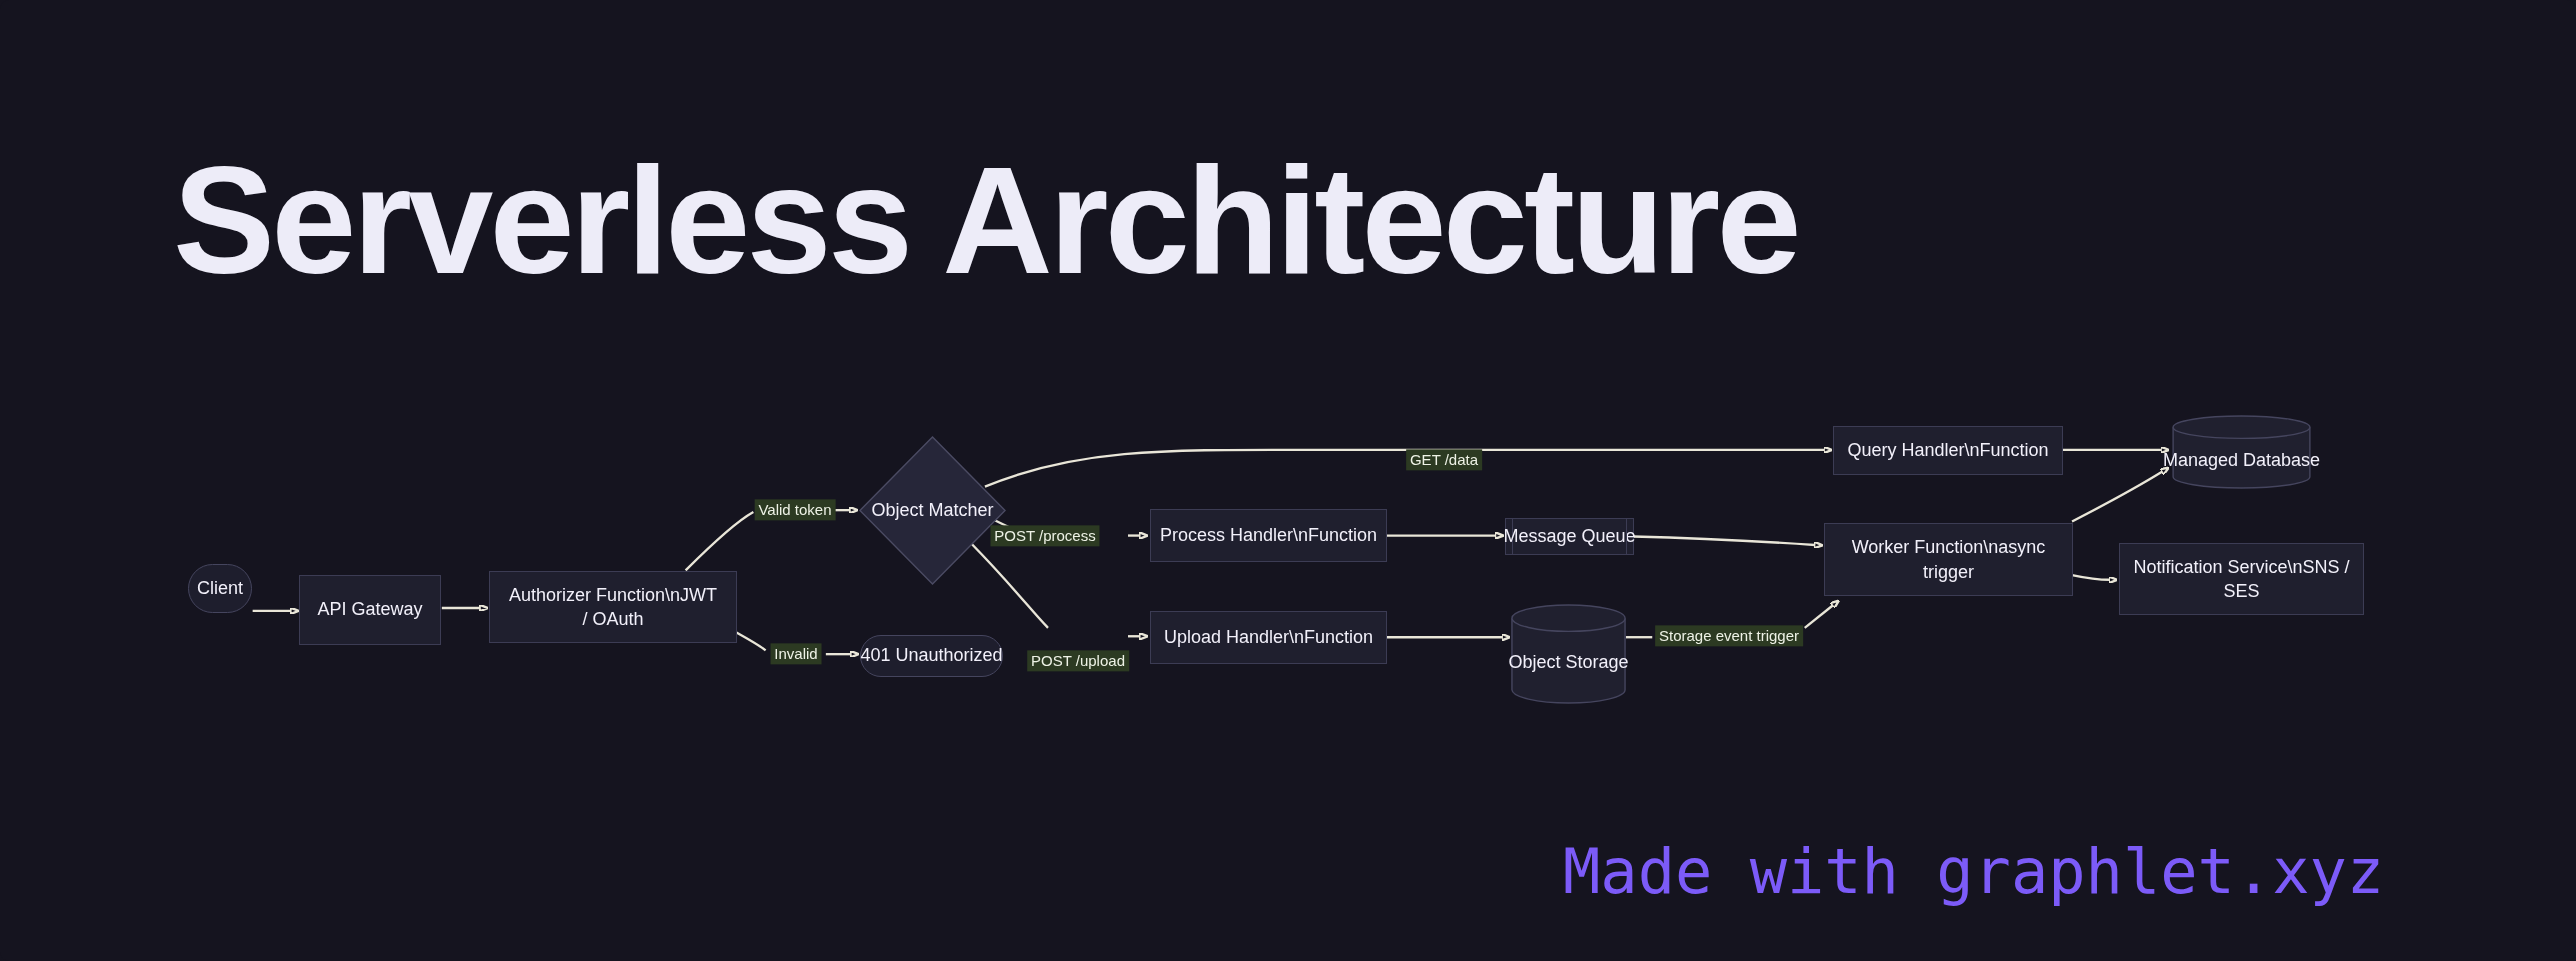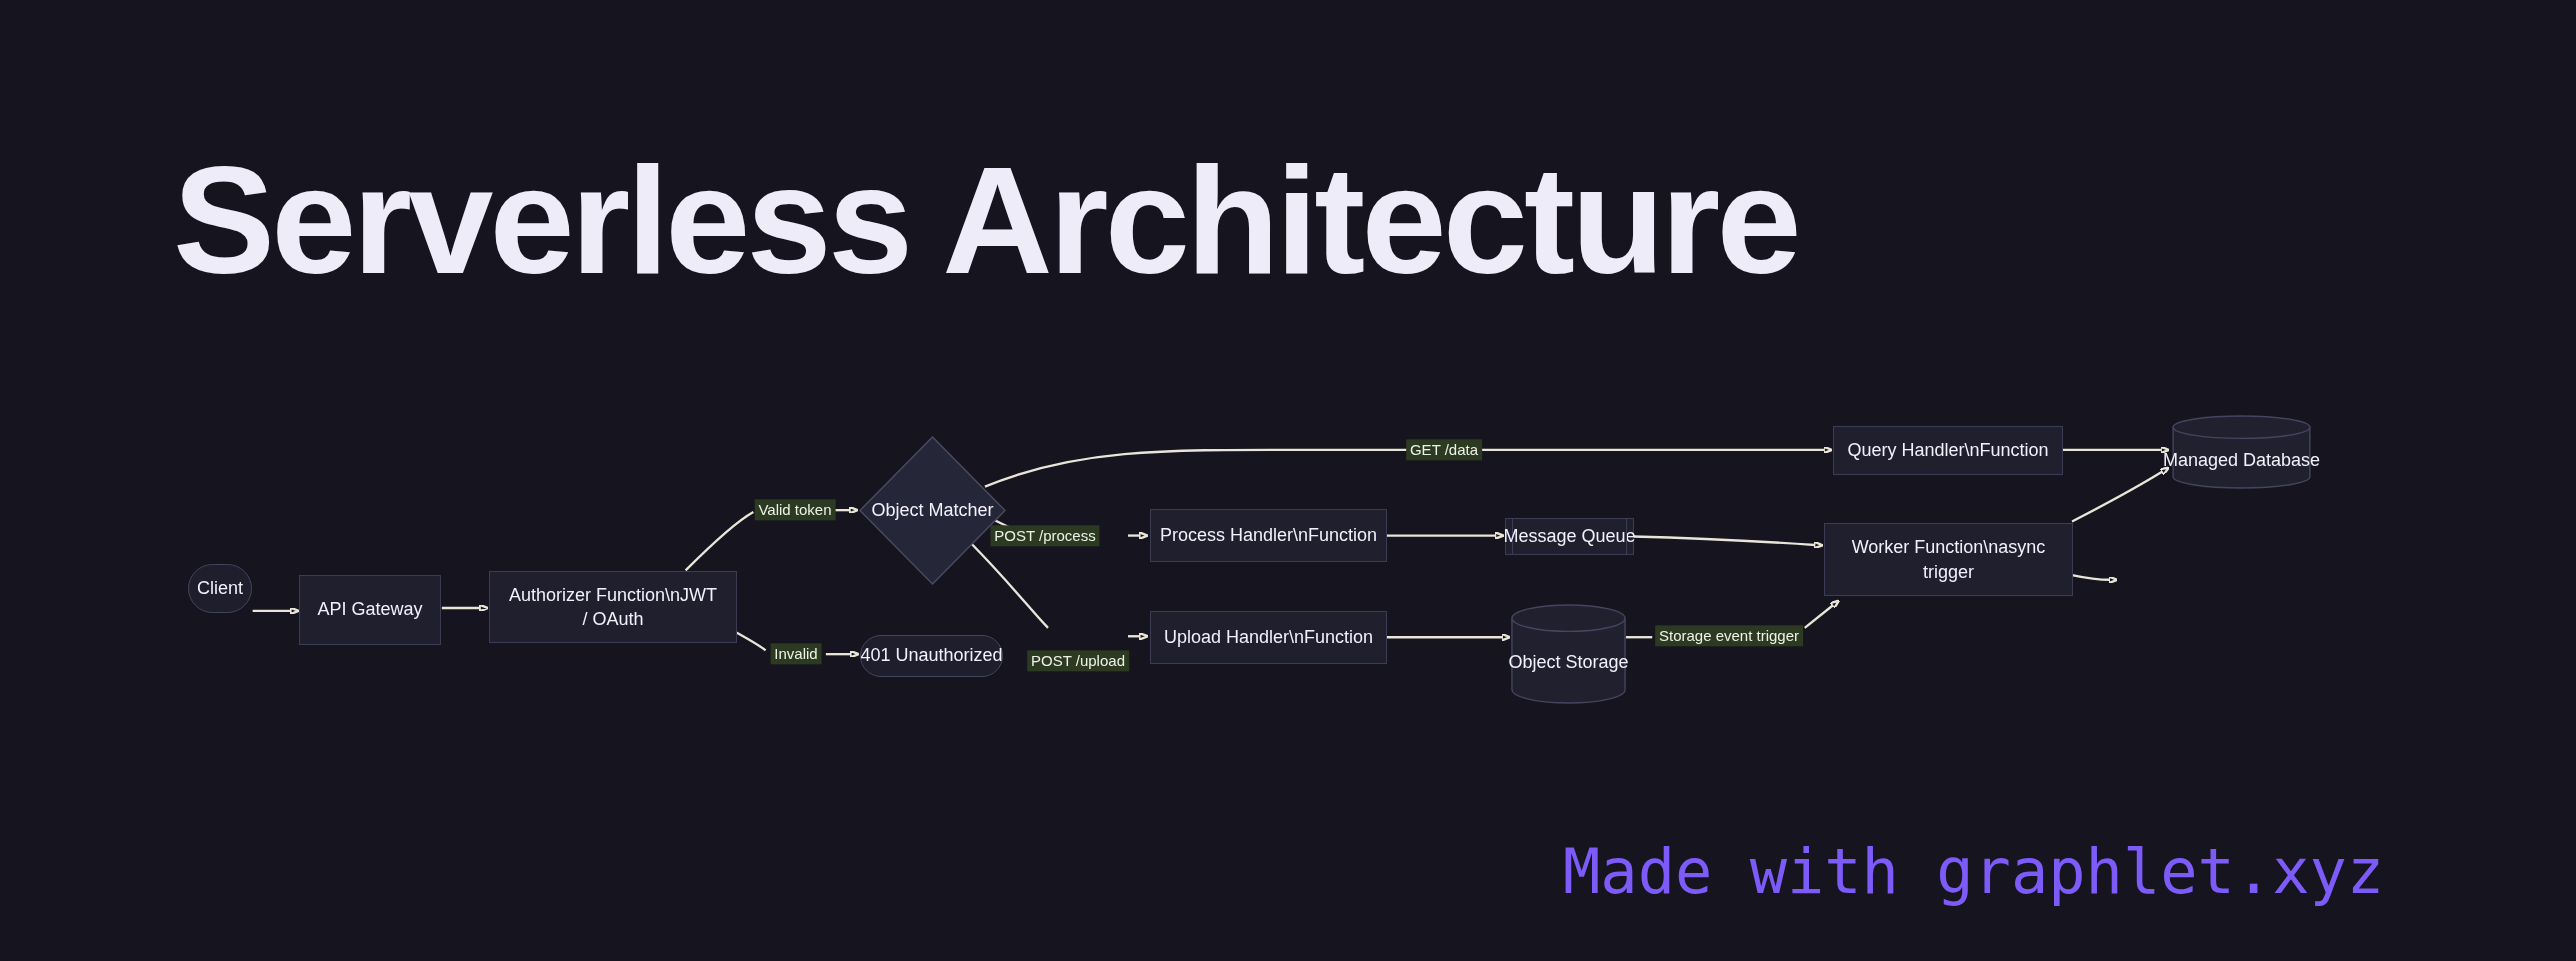--- a/index.html
+++ b/index.html
@@ -118,24 +118,27 @@
   </div>
 
   <div class="node cyl nowrap" style="left:2172px;top:415px;width:139px;height:74px;">
     <svg class="shape" viewBox="0 0 148 79">
       <path class="cylbody" d="M1,13 v53 a73,12 0 0 0 146,0 v-53"></path>
       <ellipse cx="74" cy="13" rx="73" ry="12"></ellipse>
     </svg>
     <span class="lbl">Managed Database</span>
   </div>
 
+  <div class="node rect two-line" style="left:2119px;top:543px;width:245px;height:72px;padding:0 9.4px;">
+    <span class="lbl">Notification Service\nSNS / SES</span>
+  </div>
 
   <div class="elabel" style="left:795px;top:510px;">Valid token</div>
   <div class="elabel" style="left:796px;top:654px;">Invalid</div>
-  <div class="elabel" style="left:1444px;top:450px;">GET /data</div>
+  <div class="elabel" style="left:1444px;top:460px;">GET /data</div>
   <div class="elabel" style="left:1045px;top:536px;">POST /process</div>
   <div class="elabel" style="left:1078px;top:636px;margin-top:25px;">POST /upload</div>
   <div class="elabel" style="left:1729px;top:636px;">Storage event trigger</div>
 
   <a class="watermark">Made with graphlet.xyz</a>
 
 </div>
 
 
 </body></html>

